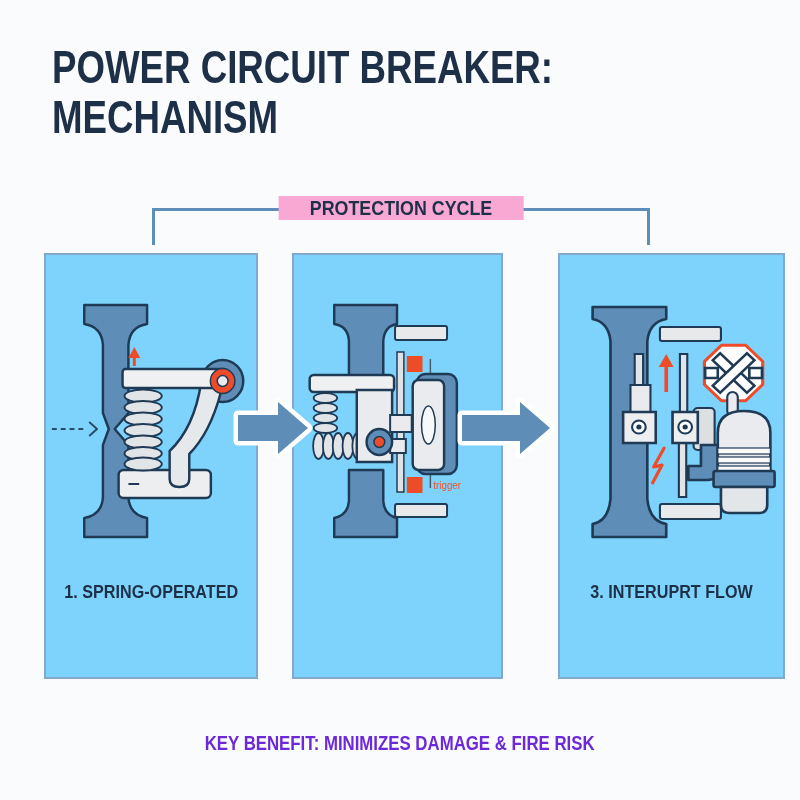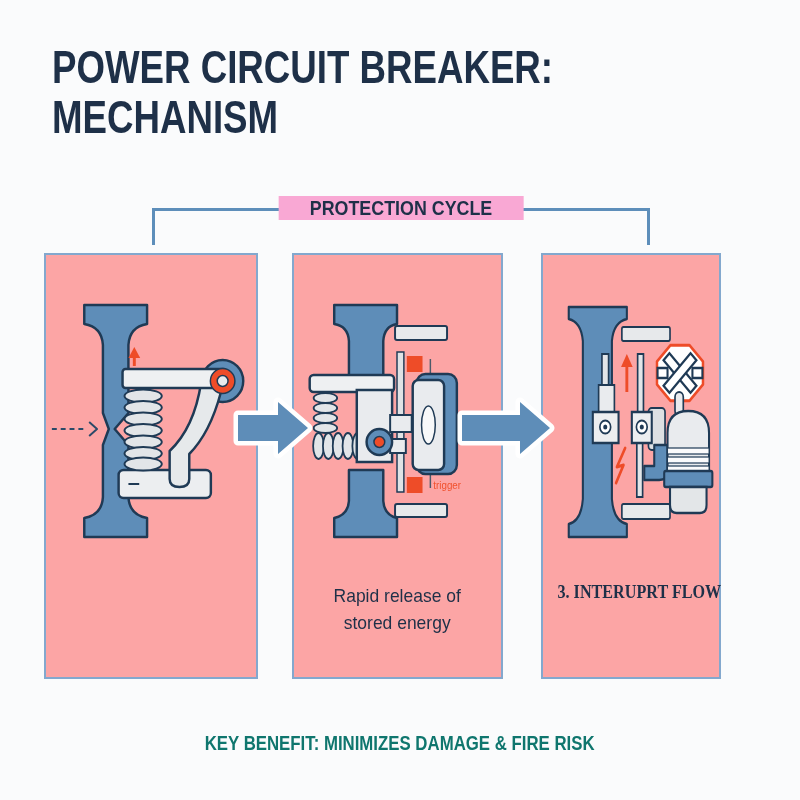--- a/index.html
+++ b/index.html
@@ -22,35 +22,35 @@
     border:3px solid #5d8eba;border-bottom:none;
   }
   .bracket-label{
     position:absolute;top:-15px;left:50%;transform:translateX(-50%);
     background:#f9a8d4;padding:0 15px;white-space:nowrap;
     font-weight:bold;font-size:21px;color:#1e3048;
   }
   .bracket-label .cond{display:inline-block;transform:scaleX(0.85);}
   .panel{
     position:absolute;top:253px;width:214px;height:426px;
-    border:2px solid #83a8ce;background:#fca5a5;box-sizing:border-box;
+    border:2px solid #83a8ce;background:#7dd3fc;box-sizing:border-box;
   }
   .panel-1{left:44px;}
   .panel-2{left:292px;width:211px;}
-  .panel-3{left:541px;width:180px;font-family:Liberation Serif, serif;}
+  .panel-3{left:558px;width:227px;}
   .illus{position:absolute;left:0;top:0;width:100%;height:320px;display:block;}
   .panel-text{position:absolute;left:0;right:0;top:324px;text-align:center;}
   .panel-heading{font-size:19px;font-weight:bold;line-height:26px;}
   .panel-heading .cond{display:inline-block;transform:scaleX(0.85);white-space:nowrap;}
   .panel-sub{font-size:19px;line-height:27px;margin-top:3px;}
   .panel-sub .cond{display:inline-block;transform:scaleX(0.92);white-space:pre-line;}
   .flow-arrow{position:absolute;z-index:5;}
   .footer{
     position:absolute;left:0;right:0;top:731px;text-align:center;
-    font-weight:bold;font-size:21px;color:#0f766e;
+    font-weight:bold;font-size:21px;color:#6d28d9;
   }
   .footer .cond{display:inline-block;transform:scaleX(0.8);white-space:nowrap;}
 </style>
 </head>
 <body>
 
 <div class="stage">
 
   <div class="title">
     <div>POWER CIRCUIT BREAKER:</div>
@@ -106,20 +106,23 @@
         <circle cx="180" cy="126" r="12.5" fill="#ee4c28" stroke="#1f3a55" stroke-width="1.5"></circle>
         <circle cx="180" cy="126" r="5.5" fill="#e8eaec" stroke="#1f3a55" stroke-width="1.5"></circle>
       </g>
 
       <g>
         <line x1="90" y1="111" x2="90" y2="101" stroke="#ee4c28" stroke-width="3"></line>
         <polygon points="84,103 90,92 96,103" fill="#ee4c28"></polygon>
       </g>
     </svg>
     <div class="panel-text">
+      <div class="panel-heading">
+        <span class="cond">1. SPRING-OPERATED</span>
+      </div>
     </div>
   </div>
 
   <div class="panel panel-2">
     <svg class="illus" viewBox="0 0 211 320" preserveAspectRatio="none">
 
       <g>
         <path d="M41,50 H105 V69 Q92,71 91,86 V124 H56 V86 Q55,71 41,69 Z" fill="#5e8db8" stroke="#1f3a55" stroke-width="2.5" stroke-linejoin="round"></path>
       </g>
 
@@ -182,24 +185,20 @@
       <g>
         <rect x="115" y="101" width="16" height="16" fill="#ee4c28"></rect>
       </g>
       <g>
         <rect x="115" y="222" width="16" height="16" fill="#ee4c28"></rect>
       </g>
 
       <text x="142" y="234" font-size="10" fill="#f0512d">trigger</text>
     </svg>
     <div class="panel-text">
-      <div class="panel-sub">
-        <span class="cond">Rapid release of
-stored energy</span>
-      </div>
     </div>
   </div>
 
   <div class="panel panel-3">
     <svg class="illus" viewBox="0 0 212 320" preserveAspectRatio="none">
 
       <g>
         <path d="M31,52 H101 V64 Q85,67 83,86 V244 Q85,266 101,269 V282 H31 V269 Q46,266 48,244 V86 Q46,67 31,64 Z" fill="#5e8db8" stroke="#1f3a55" stroke-width="2.5" stroke-linejoin="round"></path>
       </g>
 

